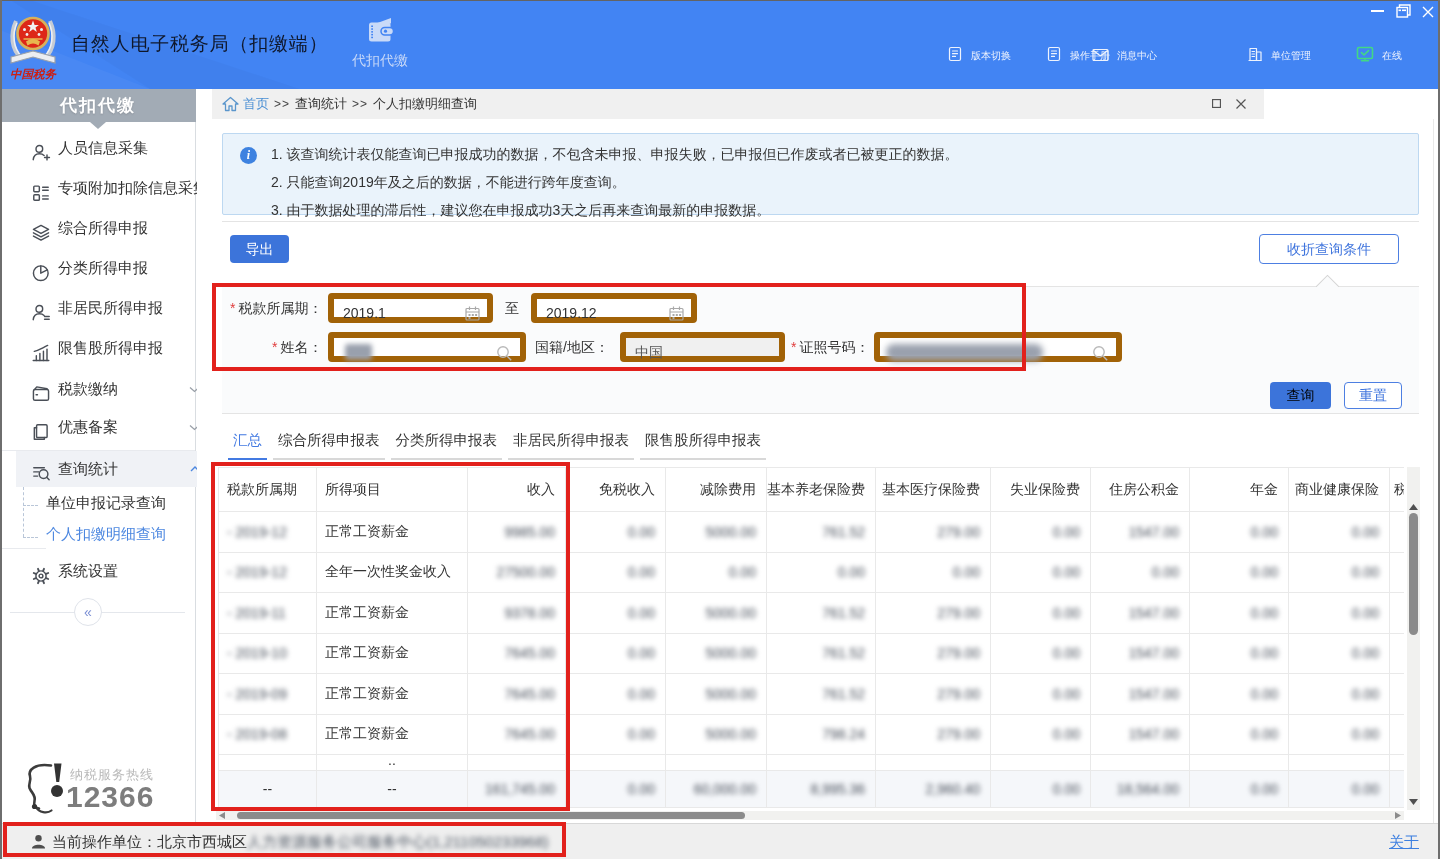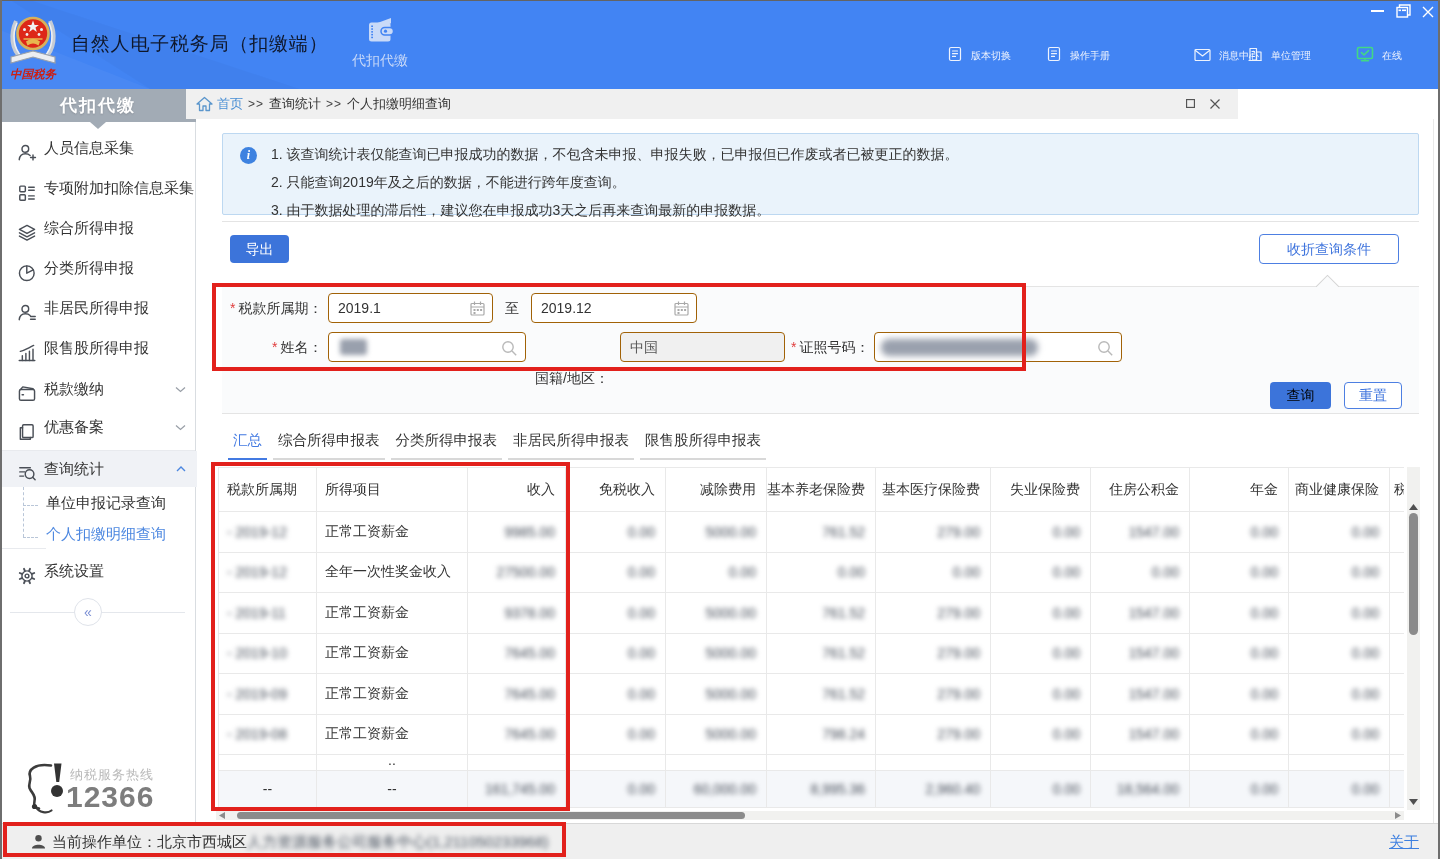--- a/index.html
+++ b/index.html
@@ -12,56 +12,56 @@
 #title{position:absolute;left:71px;top:34px;color:#0f172a;font-size:19px;line-height:20px;letter-spacing:0.8px;}
 #htab{position:absolute;left:348px;top:6px;width:64px;height:70px;text-align:center;}
 #htab .txt{position:absolute;left:0;top:46px;width:64px;color:#c8d9f8;font-size:14px;}
 #hmenu{position:absolute;left:0;top:45px;width:1440px;height:22px;color:#eef3fd;font-size:10px;}
 .hitem{position:absolute;top:0;height:22px;line-height:22px;}
 .hitem svg{vertical-align:-3px;margin-right:8px;}
 #winctl{position:absolute;top:3px;right:0;height:26px;color:#fff;}
 #sidebar{position:absolute;left:0;top:89px;width:196px;height:734px;background:#fff;border-right:1px solid #d9dde1;}
 #scap{position:absolute;left:0;top:0;width:196px;height:33px;background:#a2abb5;color:#fff;font-size:17px;font-weight:bold;text-align:center;line-height:33px;letter-spacing:2px;text-shadow:0 1px 2px rgba(0,0,0,0.15);}
 #scap:after{content:"";position:absolute;left:90px;top:33px;border:8px solid transparent;border-top:7px solid #a2abb5;border-bottom:none;}
-.sitem{position:absolute;left:2px;width:195px;height:40px;line-height:40px;font-size:15px;color:#333;}
+.sitem{position:absolute;left:16px;width:195px;height:40px;line-height:40px;font-size:15px;color:#333;}
 .sitem .ico{position:absolute;left:15px;top:10px;width:20px;height:20px;}
 .sitem .lbl{position:absolute;left:42px;top:0;}
 .sitem .chev{position:absolute;right:11px;}
 #qsec{position:absolute;left:0;top:361px;width:195px;height:99px;background:#fff;border-top:1px solid #e8eaee;border-bottom:1px solid #e8eaee;}
 #qsec .sitem{top:0;height:36px;line-height:36px;background:#f0f2f6;width:195px;}
 #qsec .sitem .ico{top:9px;}
 .ssub{position:absolute;left:46px;width:149px;font-size:15px;color:#333;background:#fff;}
 #sub1{top:36px;height:31px;line-height:31px;}
 #sub2{top:67px;height:32px;line-height:32px;color:#4c87e0;}
 .ssub .t{margin-left:0;}
 #treeline{position:absolute;left:23px;top:36px;height:50px;border-left:1px dashed #b9c6d8;}
 .treeh{position:absolute;left:23px;width:15px;border-top:1px dashed #b9c6d8;}
 #collapse{position:absolute;left:0;top:495px;width:195px;height:40px;}
 #collapse .line{position:absolute;left:10px;right:10px;top:28px;height:1px;background:#e4e7ec;}
 #collapse .btn{position:absolute;left:74px;top:14px;width:28px;height:28px;border:1px solid #dfe3ea;border-radius:50%;background:#fff;color:#7b8fd4;text-align:center;line-height:26px;font-size:14px;}
 #hotline{position:absolute;left:0;top:665px;width:196px;height:69px;}
 #hotline .t1{position:absolute;left:70px;top:12px;font-size:13px;color:#b9b9b9;letter-spacing:1px;}
 #hotline .t2{position:absolute;left:66px;top:26px;font-size:30px;font-weight:bold;color:#7d7d7d;letter-spacing:1px;}
-#bread{position:absolute;left:186px;top:89px;width:1052px;height:30px;background:#f0f0f0;font-size:13px;line-height:30px;}
+#bread{position:absolute;left:212px;top:89px;width:1052px;height:30px;background:#f0f0f0;font-size:13px;line-height:30px;}
 #bread .home{color:#4a8fd4;}
 #bread .sep{color:#444;margin:0 5px;font-size:12px;letter-spacing:1px;}
 #bctl{position:absolute;right:10px;top:0;height:30px;line-height:30px;color:#444;}
 #main{position:absolute;left:197px;top:119px;width:1240px;height:704px;background:#fff;}
 #info{position:absolute;left:25px;top:14px;width:1197px;height:82px;background:#eaf3fb;border:1px solid #bdd8f1;border-radius:2px;font-size:14px;color:#333;}
 #info .ln{position:absolute;left:48px;height:20px;line-height:20px;}
 #info .ico{position:absolute;left:17px;top:13px;width:17px;height:17px;border-radius:50%;background:#3e82e0;color:#fff;font-size:12px;text-align:center;line-height:17px;font-style:italic;font-family:"Liberation Serif",serif;font-weight:bold;}
 #panel{position:absolute;left:25px;top:102px;width:1197px;height:192px;border-top:1px solid #e4e4e4;}
 #exportBtn{position:absolute;left:8px;top:13px;width:59px;height:28px;background:#3c74da;border-radius:4px;color:#fff;text-align:center;line-height:28px;font-size:14px;}
 #foldBtn{position:absolute;right:20px;top:12px;width:140px;height:30px;border:1px solid #4d7fe2;border-radius:4px;color:#3f74dd;background:#fff;text-align:center;line-height:28px;font-size:14px;}
 #formArea{position:absolute;left:0;top:64px;width:1197px;height:128px;background:#fafbfc;border-top:1px solid #e4e4e4;border-bottom:1px solid #e4e4e4;}
 #caret{position:absolute;right:76px;top:52px;width:30px;height:13px;overflow:hidden;z-index:5;}
 #caret i{position:absolute;left:4px;top:5px;width:21px;height:21px;background:#fafbfc;border:1px solid #d4d4d4;transform:rotate(45deg);}
 .flabel{position:absolute;height:30px;line-height:30px;color:#333;}
 .fstar{color:#e03c3c;margin-right:3px;}
-.finput{position:absolute;height:30px;line-height:28px;background:#fff;border:1px solid #a16207;border-radius:4px;padding-left:9px;color:#333;}
+.finput{position:absolute;height:30px;line-height:28px;background:#fff;border:6px solid #a16207;border-radius:4px;padding-left:9px;color:#333;}
 .fdis{background:#f0f0f0;color:#555;}
 .fico{position:absolute;top:7px;right:7px;}
 .btn-q{position:absolute;left:1048px;top:95px;width:61px;height:27px;background:#3c74da;border-radius:4px;color:#000000;text-align:center;line-height:27px;}
 .btn-r{position:absolute;left:1122px;top:95px;width:58px;height:27px;background:#fff;border:1px solid #4d7fe2;border-radius:4px;color:#3f74dd;text-align:center;line-height:25px;}
 #tabs{position:absolute;left:31px;top:311px;height:31px;font-size:14.5px;line-height:20px;}
 .tab{float:left;margin-right:6px;padding:0 5px 8px 5px;border-bottom:2px solid #d8d8d8;color:#333;}
 .tab.act{color:#437ae2;border-bottom-color:#437ae2;}
 #tblwrap{position:absolute;left:21px;top:348px;width:1186px;height:341px;overflow:hidden;}
 table{border-collapse:collapse;table-layout:fixed;width:1220px;}
 td,th{border:1px solid #e9e9e9;font-weight:normal;font-size:14px;color:#333;overflow:hidden;white-space:nowrap;}
@@ -124,21 +124,21 @@
   </div>
   <div id="hmenu">
         <div class="hitem" style="left:947px"><svg width="16" height="16">
             <rect x="2.5" y="1.5" width="11" height="13" rx="1.5" stroke="#eef3fd" stroke-width="1.2" fill="none" stroke-linejoin="round" stroke-linecap="round"></rect>
             <path d="M5.5,5 h5 M5.5,7.7 h5 M5.5,10.4 h3" stroke="#eef3fd" stroke-width="1.2" fill="none" stroke-linejoin="round" stroke-linecap="round"></path>
           </svg><span>版本切换</span></div>
         <div class="hitem" style="left:1046px"><svg width="16" height="16">
             <rect x="2.5" y="1.5" width="11" height="13" rx="1.5" stroke="#eef3fd" stroke-width="1.2" fill="none" stroke-linejoin="round" stroke-linecap="round"></rect>
             <path d="M5.5,5 h5 M5.5,7.7 h5 M5.5,10.4 h3" stroke="#eef3fd" stroke-width="1.2" fill="none" stroke-linejoin="round" stroke-linecap="round"></path>
           </svg><span>操作手册</span></div>
-        <div class="hitem" style="left:1194px"><svg width="17" height="14">
+        <div class="hitem" style="left:1092px"><svg width="17" height="14">
             <rect x="1" y="1.5" width="15" height="11" rx="1" stroke="#eef3fd" stroke-width="1.2" fill="none" stroke-linejoin="round" stroke-linecap="round"></rect>
             <path d="M1.5,2.5 L8.5,8 L15.5,2.5" stroke="#eef3fd" stroke-width="1.2" fill="none" stroke-linejoin="round" stroke-linecap="round"></path>
           </svg><span>消息中心</span></div>
         <div class="hitem" style="left:1247px"><svg width="16" height="16">
             <path d="M2,14.5 h12" stroke="#eef3fd" stroke-width="1.2" fill="none" stroke-linejoin="round" stroke-linecap="round"></path>
             <rect x="3" y="2.5" width="6.5" height="12" stroke="#eef3fd" stroke-width="1.2" fill="none" stroke-linejoin="round" stroke-linecap="round"></rect>
             <rect x="9.5" y="6" width="4.5" height="8.5" stroke="#eef3fd" stroke-width="1.2" fill="none" stroke-linejoin="round" stroke-linecap="round"></rect>
             <path d="M5,5.5 h2.5 M5,8 h2.5 M5,10.5 h2.5" stroke="#eef3fd" stroke-width="1.2" fill="none" stroke-linejoin="round" stroke-linecap="round"></path>
           </svg><span>单位管理</span></div>
         <div class="hitem" style="left:1356px"><svg width="18" height="16">
@@ -324,21 +324,21 @@
               <rect x="3.5" y="11" width="2" height="2" fill="#a9a9a9"></rect>
             </svg>
       </div>
       <div class="flabel" style="left:50px;top:45px;"><span class="fstar">*</span>姓名：</div>
       <div class="finput" style="left:106px;top:45px;width:198px;"><span style="display:inline-block;width:27px;height:16px;border-radius:3px;background:#99a0ad;filter:blur(2.6px);vertical-align:-3px;margin-left:2px;"></span>
         <svg class="fico" width="17" height="17" viewBox="0 0 17 17">
               <circle cx="7" cy="7" r="5.2" stroke="#b9b9b9" stroke-width="1.4" fill="none"></circle>
               <path d="M11,11 L15.2,15.2" stroke="#b9b9b9" stroke-width="1.4"></path>
             </svg>
       </div>
-      <div class="flabel" style="left:313px;top:45px;margin-top:31px;">国籍/地区：</div>
+      <div class="flabel" style="left:313px;top:45px;">国籍/地区：</div>
       <div class="finput fdis" style="left:398px;top:45px;width:165px;">中国</div>
       <div class="flabel" style="left:569px;top:45px;"><span class="fstar">*</span>证照号码：</div>
       <div class="finput" style="left:652px;top:45px;width:248px;"><span style="display:inline-block;width:157px;height:17px;border-radius:8px;background:#9aa1ae;filter:blur(3px);vertical-align:-3.5px;margin-left:-3px;"></span>
         <svg class="fico" width="17" height="17" viewBox="0 0 17 17">
               <circle cx="7" cy="7" r="5.2" stroke="#b9b9b9" stroke-width="1.4" fill="none"></circle>
               <path d="M11,11 L15.2,15.2" stroke="#b9b9b9" stroke-width="1.4"></path>
             </svg></div>
       <div class="btn-q">查询</div>
       <div class="btn-r">重置</div>
     </div>

